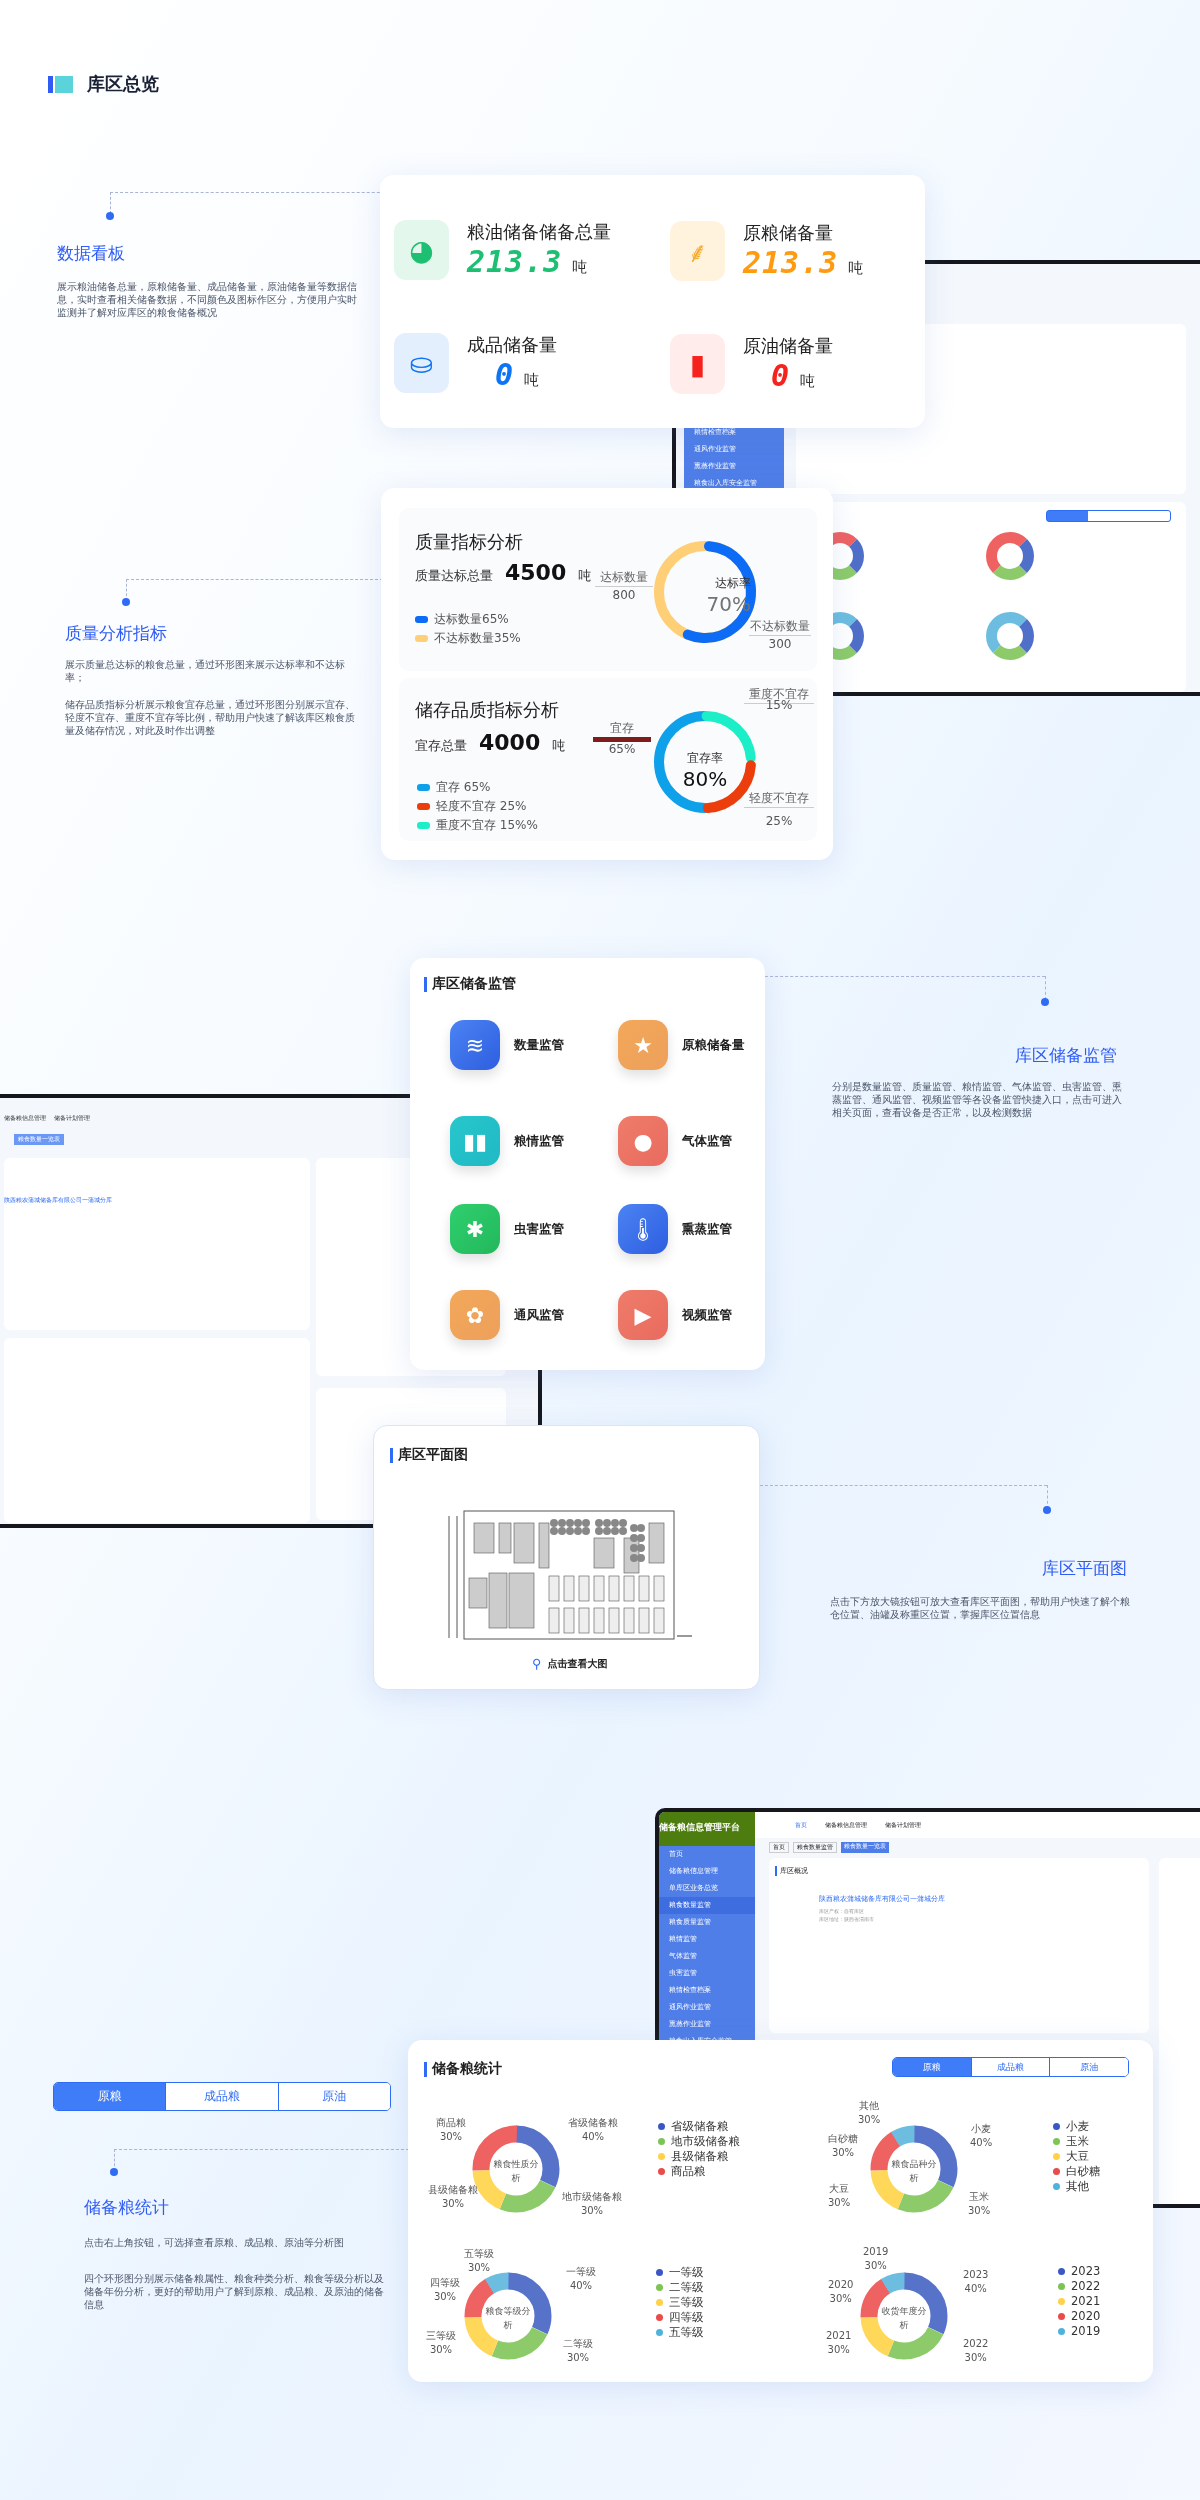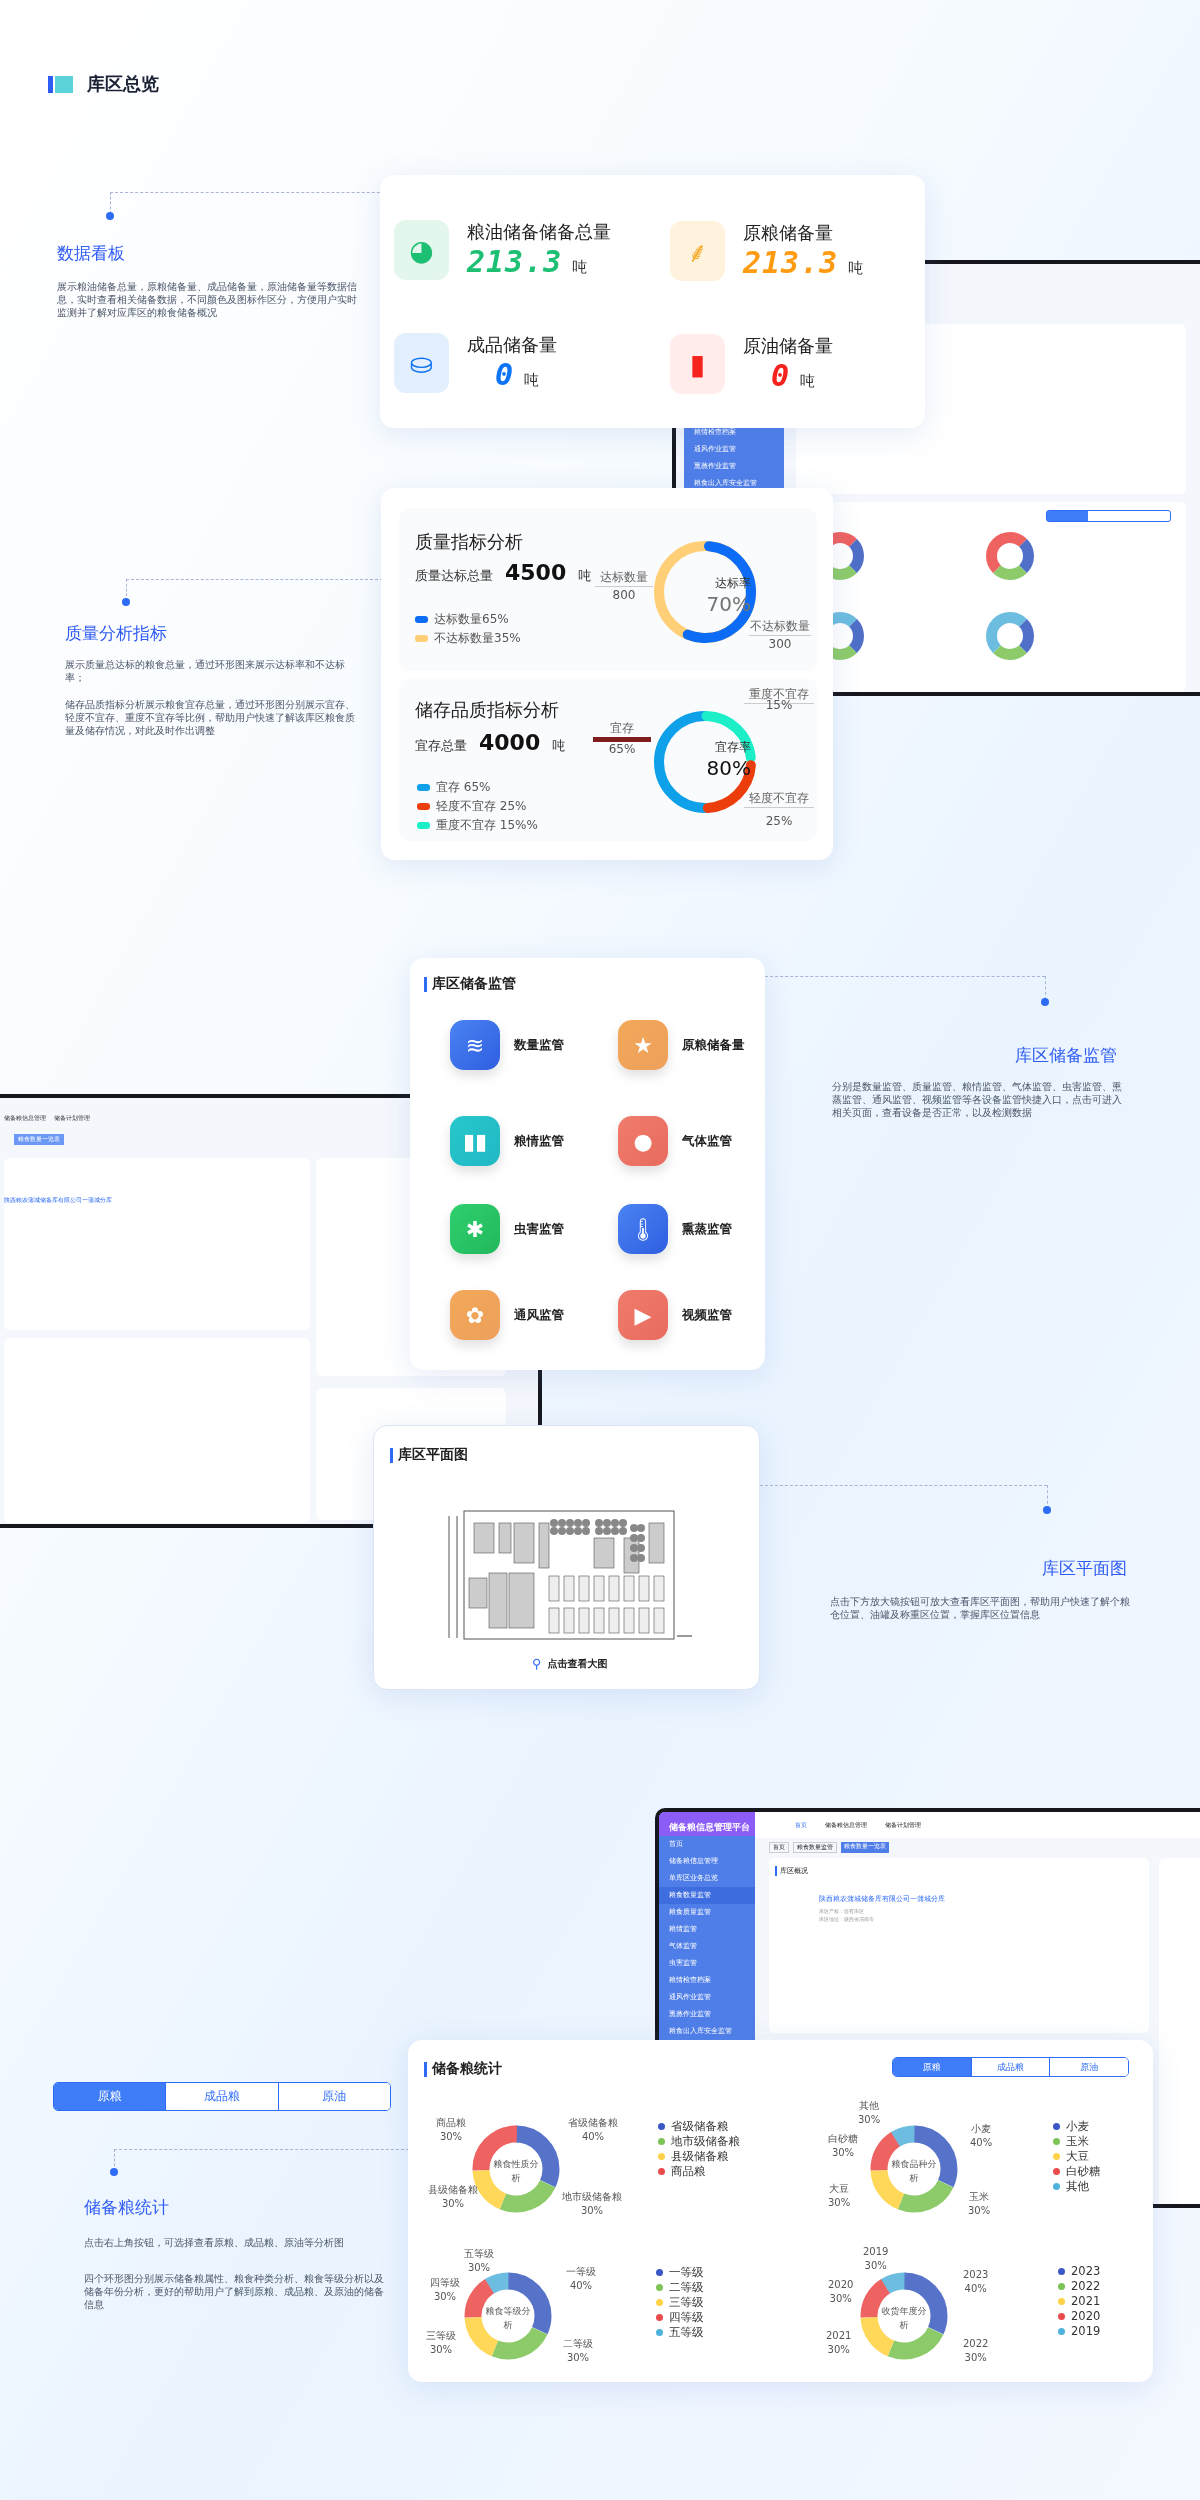--- a/index.html
+++ b/index.html
@@ -170,21 +170,21 @@
     <div class="leg" style="left:18px;top:100px">
       <div><i style="background:#0fa0ea"></i><span>宜存 65%</span></div>
       <div><i style="background:#ec3e0d"></i><span>轻度不宜存 25%</span></div>
       <div><i style="background:#1ceec8"></i><span>重度不宜存 15%%</span></div>
     </div>
     <svg class="abs" style="left:252px;top:30px" width="108" height="108" viewBox="0 0 108 108">
       <circle cx="54" cy="54" r="46" fill="none" stroke="#0fa0ea" stroke-width="10" stroke-dasharray="144 289" transform="rotate(90 54 54)" stroke-linecap="round"></circle>
       <circle cx="54" cy="54" r="46" fill="none" stroke="#1ceec8" stroke-width="10" stroke-dasharray="66 289" transform="rotate(-88 54 54)" stroke-linecap="round"></circle>
       <circle cx="54" cy="54" r="46" fill="none" stroke="#ec3e0d" stroke-width="10" stroke-dasharray="66 289" transform="rotate(4 54 54)" stroke-linecap="round"></circle>
     </svg>
-    <div class="abs" style="left:260px;top:61px;width:92px;text-align:right">
+    <div class="abs" style="left:260px;top:72px;width:92px;text-align:center">
       <div style="font-size:12px;color:#333">宜存率</div>
       <div style="font-size:20px;color:#111">80%</div>
     </div>
     <div class="ann" style="left:194px;top:42px;width:58px;border-bottom:5px solid #7f1d1d">
         <div>宜存</div>
       </div>
     <div class="ann" style="left:194px;top:64px;width:58px">
         <div class="n">65%</div>
       </div>
     <div class="ann" style="left:345px;top:8px;width:70px;border-bottom:1px solid #ccc">
@@ -339,21 +339,21 @@
 </div>
 
 <div class="abs dash-h" style="left:760px;top:1485px;width:287px"></div>
 <div class="abs dash-v" style="left:1047px;top:1485px;height:24px"></div>
 <div class="abs dot" style="left:1043px;top:1506px"></div>
 <div class="abs sec-title" style="left:1042px;top:1557px">库区平面图</div>
 <div class="abs desc" style="left:830px;top:1595px;width:305px">点击下方放大镜按钮可放大查看库区平面图，帮助用户快速了解个粮仓位置、油罐及称重区位置，掌握库区位置信息</div>
 
 <div class="abs monitor" style="left:655px;top:1808px;width:570px;height:400px;background:#f4f7fc">
   <div class="abs" style="left:0;top:0;width:96px;height:400px;background:#4f7ee8">
-    <div style="height:24px;line-height:30px;color:#fff;font-size:9px;font-weight:bold;padding-left:10px;background:#8b5cf6">储备粮信息管理平台</div>
+    <div style="height:34px;line-height:30px;color:#fff;font-size:9px;font-weight:bold;background:#4d7c0f">储备粮信息管理平台</div>
     <div class="sidebar" style="position:static;background:transparent">
       <div>首页</div>
       <div>储备粮信息管理</div>
       <div>单库区业务总览</div>
       <div style="background:#3e6de0">粮食数量监管</div>
       <div>粮食质量监管</div>
       <div>粮情监管</div>
       <div>气体监管</div>
       <div>虫害监管</div>
       <div>粮情检查档案</div>

